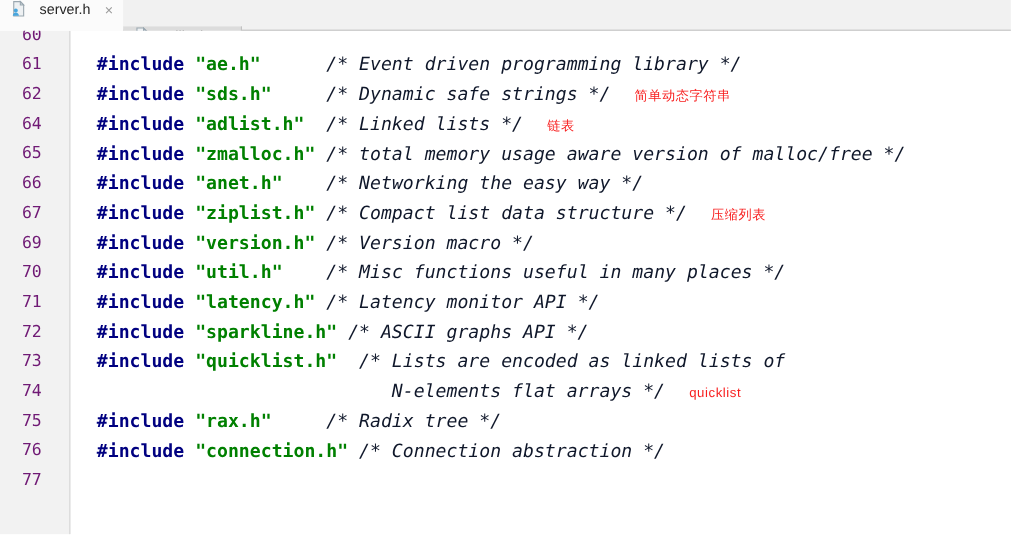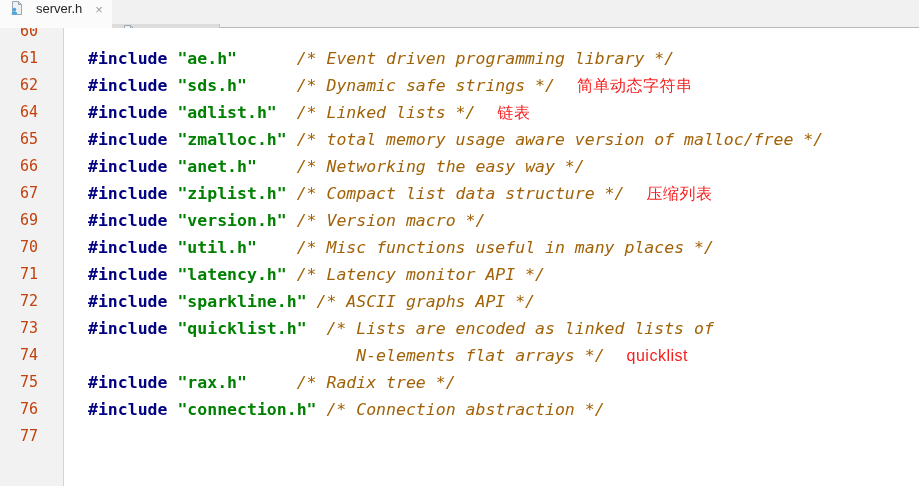--- a/index.html
+++ b/index.html
@@ -18,30 +18,30 @@
   .tab .close { color:#9b9b9b; font-size:13px; line-height:1; margin-left:2px; }
   .tab .ficon { width:16px; height:16px; flex:0 0 16px; }
 
   
   .editor { position:relative; height:458px; overflow:hidden; background:#ffffff; }
   .gutter-bg { position:absolute; left:0; top:0; bottom:0; width:64px;
                background:#f2f2f2; border-right:1px solid #d4d4d4; }
   .lines { position:relative; margin-top:-10px; }
   .line { display:flex; height:27px; line-height:27px; white-space:pre; }
   .ln { width:64px; flex:0 0 64px; text-align:right; padding-right:26px;
-        color:#c2410c; font-family:"DejaVu Sans Mono", monospace; font-size:15px; }
+        color:#701a75; font-family:"DejaVu Sans Mono", monospace; font-size:15px; }
   .code { padding-left:24px; font-family:"DejaVu Sans Mono", monospace;
           font-size:16.5px; color:#000; white-space:pre; }
 
   .tok-directive { color:#000080; font-weight:bold;margin-top:48px; }
   .tok-string    { color:#008000; font-weight:bold; }
-  .tok-comment   { color:#a16207; font-style:italic;text-align:right; }
+  .tok-comment   { color:#0f172a; font-style:italic;text-align:right; }
   .tok-plain     { color:#000000; }
   .tok-annotation{ color:#f81d1d; font-family:"Liberation Sans", sans-serif;
-                   font-style:normal; font-size:16px; margin-left:22px;
+                   font-style:normal; font-size:12px; margin-left:22px;
                    letter-spacing:.5px; }
 </style>
 </head>
 <body>
 
 <div>
 
   <div class="tabbar">
     <div class="tab active">
       <svg class="ficon" viewBox="0 0 16 16">

